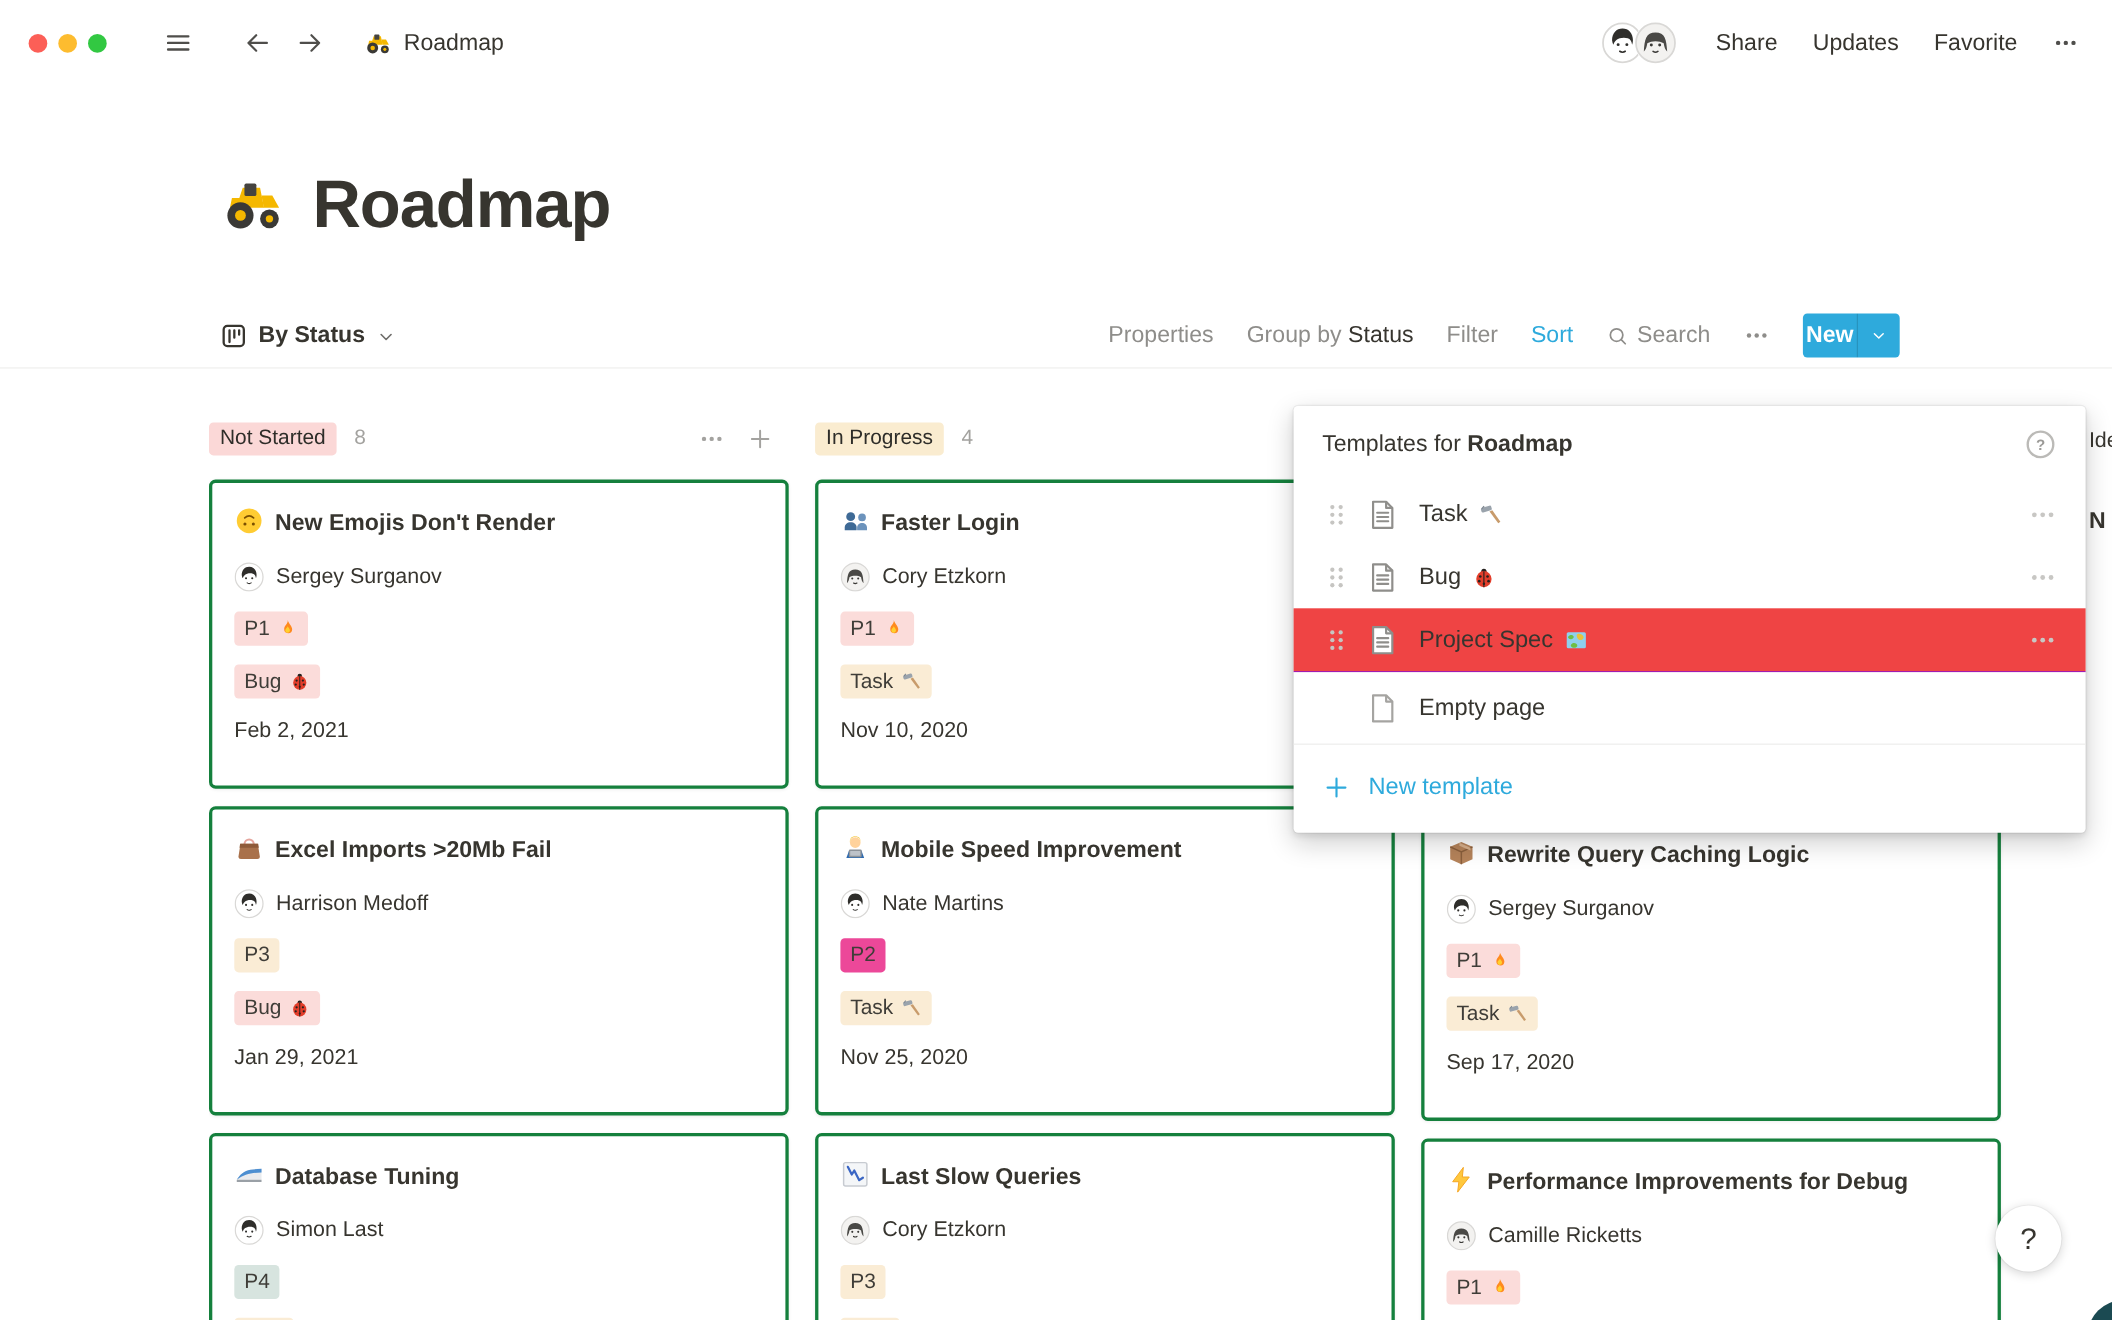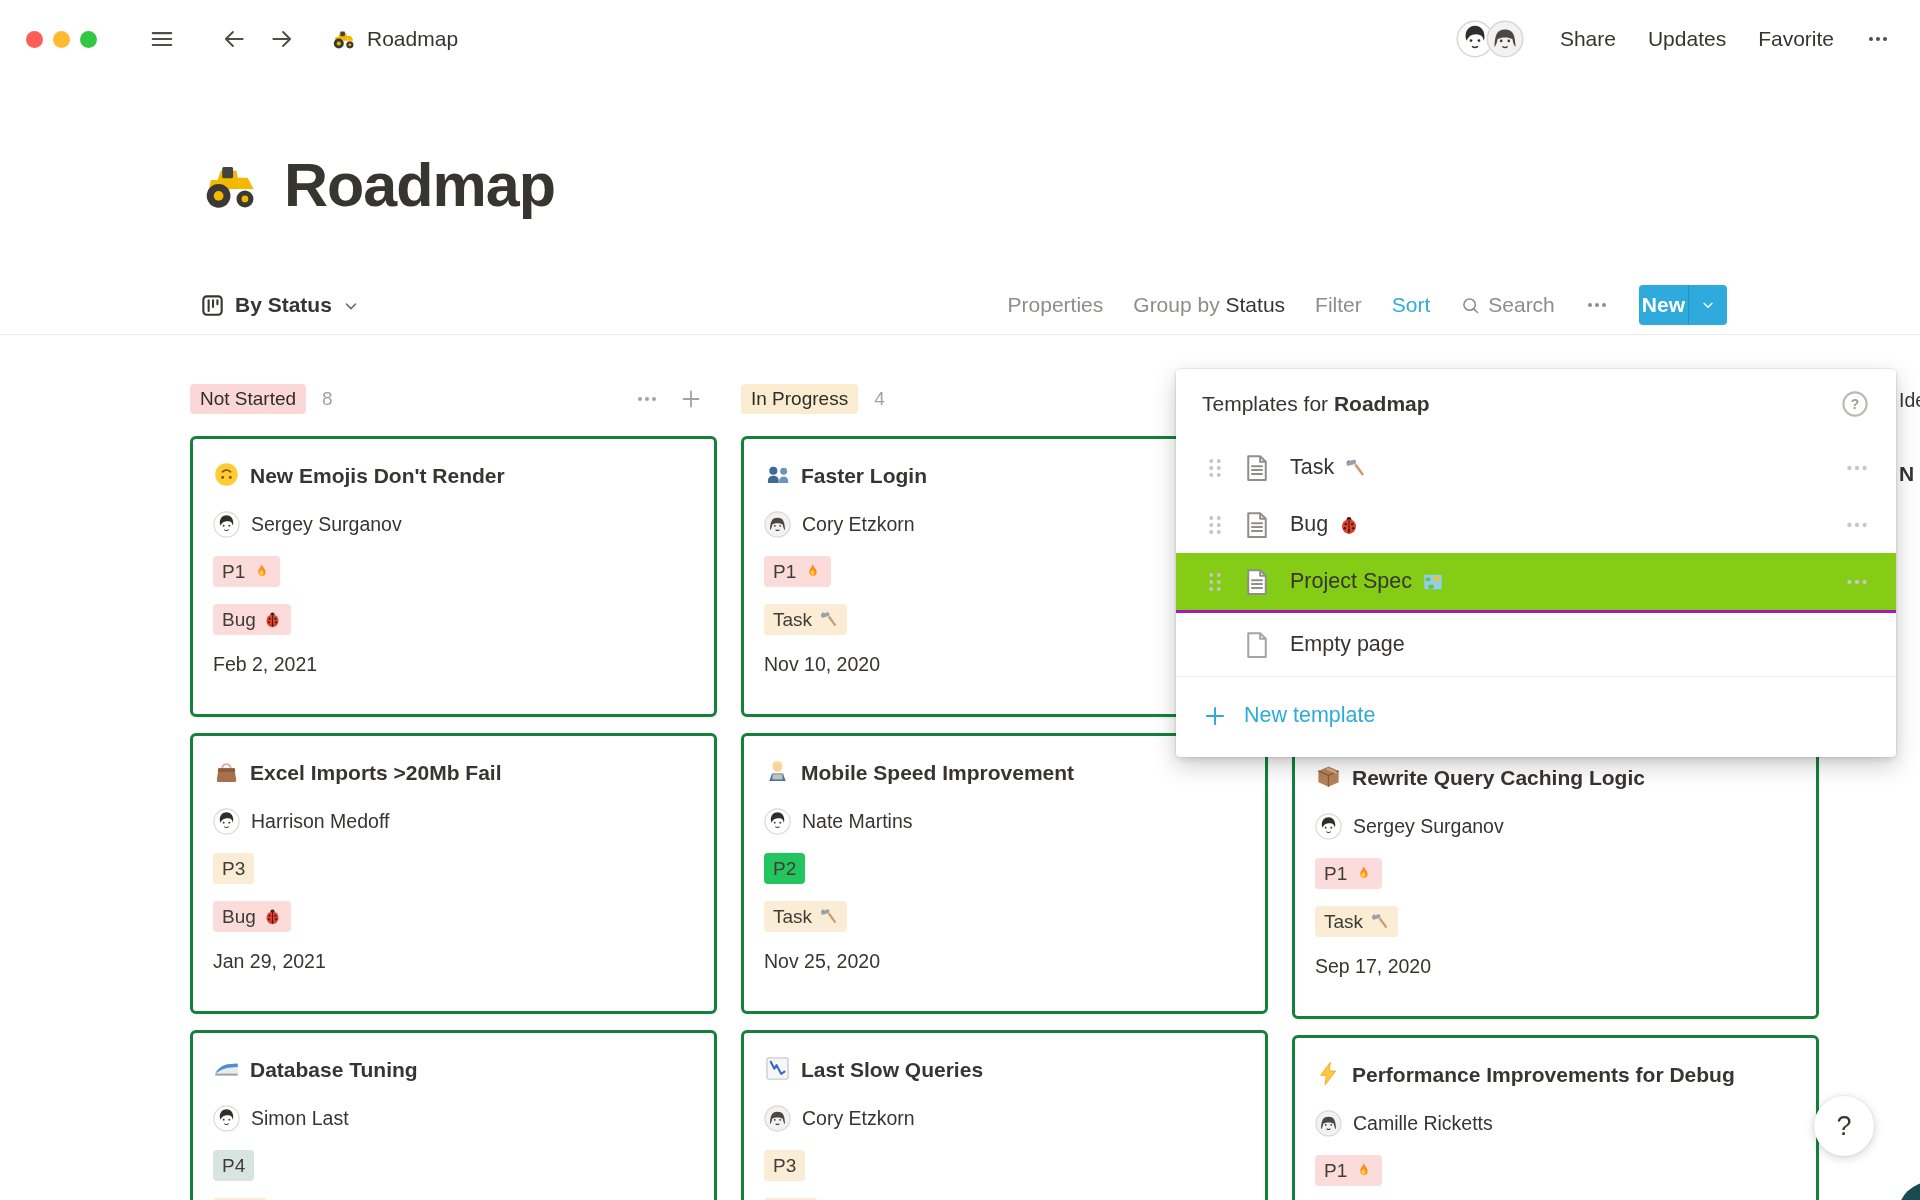--- a/index.html
+++ b/index.html
@@ -70,36 +70,36 @@
   .card-emoji { width:27px; height:27px; vertical-align:-5px; margin-right:10px; }
   .assignee { display:flex; align-items:center; gap:11px; margin-top:16px; height:30px; }
   .avatar { width:27px; height:27px; border-radius:50%; }
   .assignee-name { font-size:19.5px; color:#37352F; }
   .badge-row { margin-top:17px; height:31px; display:flex; }
   .badge { display:inline-flex; align-items:center; gap:7px; font-size:19px; color:#3F3D38; padding:0 9px; border-radius:4px; height:31px; }
   .badge.empty { min-width:54px; }
   .badge-emoji { width:19px; height:19px; }
   .badge[data-color="pink"]   { background:#FBDCDA; }
   .badge[data-color="cream"]  { background:#FAECD5; }
-  .badge[data-color="salmon"] { background:#22c55e; }
+  .badge[data-color="salmon"] { background:#ec4899; }
   .badge[data-color="green"]  { background:#D7E4DF; }
   .col-badge[data-color="pink"]  { background:#FBD8D7; }
   .col-badge[data-color="cream"] { background:#FAECD0; }
   .card-date { margin-top:18px; font-size:19.5px; color:#37352F; }
 
   
   .tmpl-menu { position:absolute; left:1176px; top:369px; width:720px; height:388px; background:#fff; border-radius:4px; z-index:20;
     box-shadow:rgba(15,15,15,0.05) 0 0 0 1px, rgba(15,15,15,0.1) 0 3px 6px, rgba(15,15,15,0.2) 0 9px 24px; }
   .tmpl-head { height:70px; display:flex; align-items:center; padding:0 26px; }
   .tmpl-title { font-size:21px; color:#37352F; }
   .tmpl-title b { font-weight:700; }
   .tmpl-help { margin-left:auto; width:30px; height:30px; cursor:pointer; }
   .tmpl-row { height:57px; display:flex; align-items:center; padding:0 26px; cursor:pointer; }
-  .tmpl-row.hl { background:#84cc16; }
-  .tmpl-row.empty-row { height:66px; border-top:3px solid #a21caf; }
+  .tmpl-row.hl { background:#ef4444; }
+  .tmpl-row.empty-row { height:66px; border-top:1px solid #a21caf; }
   .drag-handle { width:26px; height:30px; margin-right:14px; cursor:grab; }
   .no-handle { width:40px; }
   .tmpl-doc { width:30px; height:32px; margin-right:18px; }
   .tmpl-label { font-size:21.5px; color:#37352F; }
   .tmpl-emoji { width:22px; height:22px; margin-left:10px; }
   .tmpl-more { margin-left:auto; width:26px; height:26px; color:#C8C7C4; cursor:pointer; }
   .tmpl-new { height:78px; border-top:1px solid #ECECEA; display:flex; align-items:center; padding:0 26px; cursor:pointer; color:#2EAADC; }
   .tmpl-new .icon { width:26px; height:26px; margin-right:16px; }
   .tmpl-new span.lbl { font-size:21.5px; }
 

